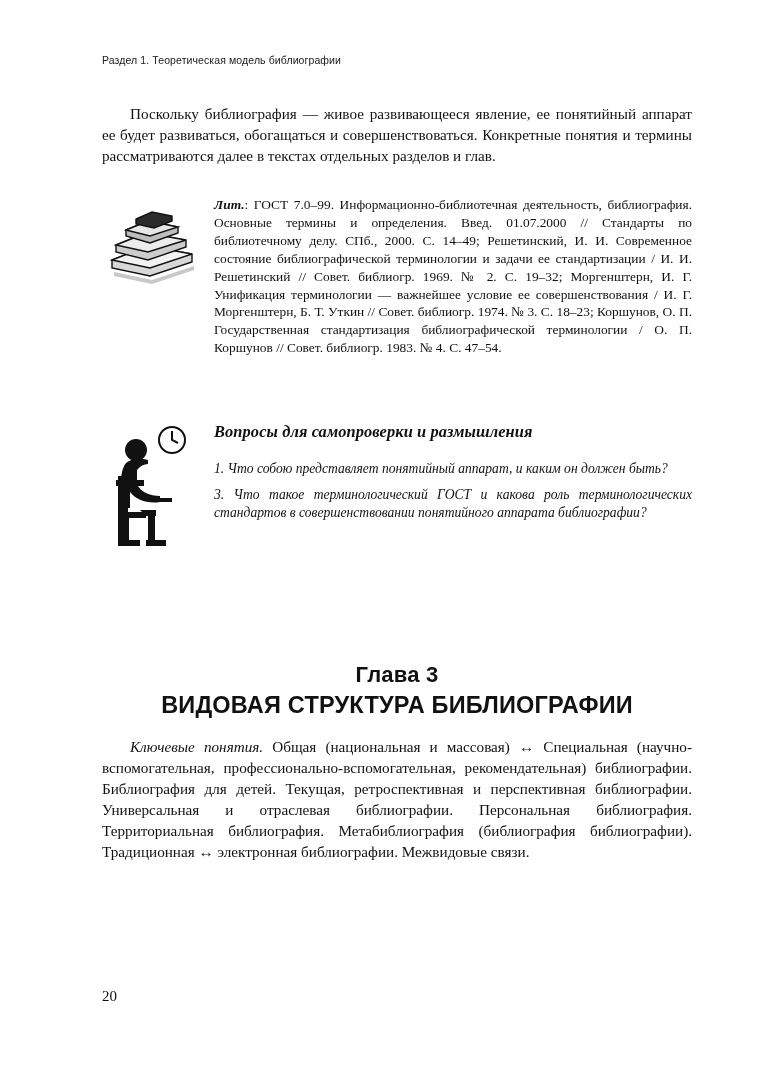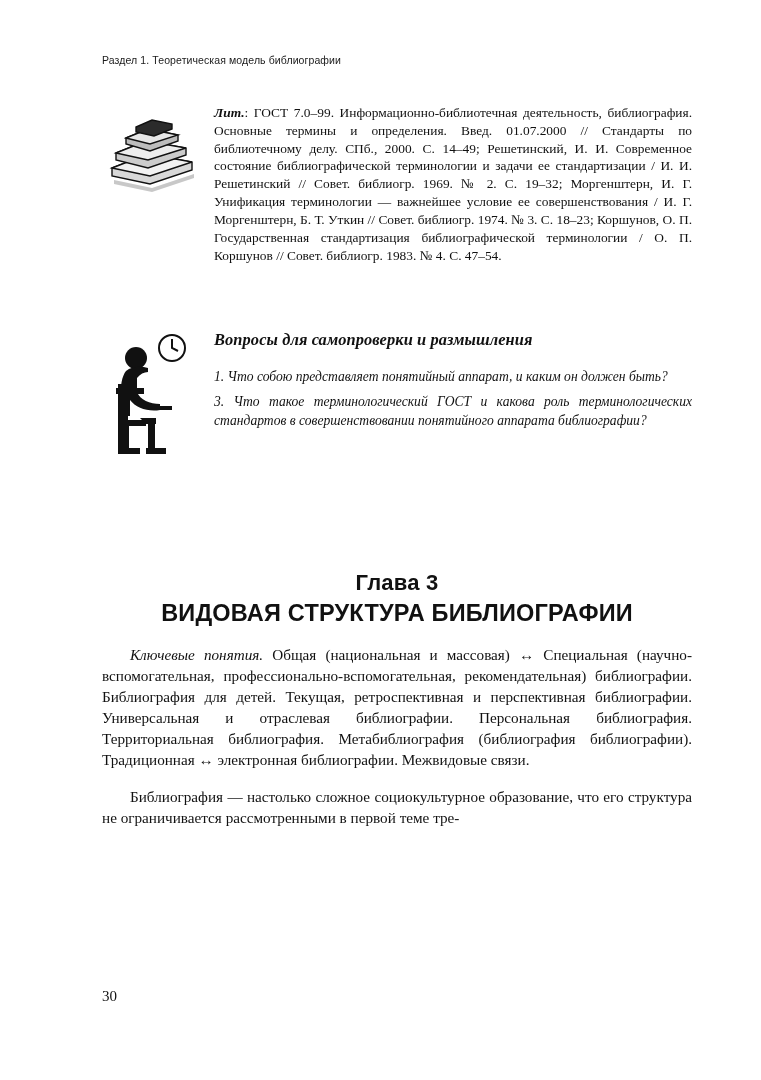--- a/index.html
+++ b/index.html
@@ -149,20 +149,21 @@
   }
 </style>
 </head>
 <body>
 
 <div class="page">
   <div class="content">
 
     <div class="running-head">Раздел 1. Теоретическая модель библиографии</div>
 
+    <p class="body-par">Поскольку библиография — живое развивающееся явление, ее понятийный аппарат ее будет развиваться, обогащаться и совершенствоваться. Конкретные понятия и термины рассматриваются далее в текстах отдельных разделов и глав.</p>
 
     <div class="lit-block">
       <div class="lit-icon">
         <svg width="100" height="92" viewBox="0 0 100 92" xmlns="http://www.w3.org/2000/svg">
           <g fill="none" stroke="#111" stroke-width="1.4">
             <path d="M10 66 L10 58 L46 44 L90 52 L90 60 L48 74 Z" fill="#d8d8d8"></path>
             <path d="M10 58 L46 44 L90 52 L48 66 Z" fill="#f2f2f2"></path>
             <path d="M14 50 L14 43 L44 31 L84 38 L84 45 L46 58 Z" fill="#cccccc"></path>
             <path d="M14 43 L44 31 L84 38 L46 50 Z" fill="#ededed"></path>
             <path d="M24 34 L24 28 L46 19 L76 25 L76 31 L48 41 Z" fill="#bdbdbd"></path>
@@ -206,17 +207,16 @@
         <p class="q-item">1. Что собою представляет понятийный аппарат, и каким он должен быть?</p>
         <p class="q-item">3. Что такое терминологический ГОСТ и какова роль терминологических стандартов в совершенствовании понятийного аппарата библиографии?</p>
       </div>
     </div>
 
     <div class="chapter-num">Глава 3</div>
     <div class="chapter-title">ВИДОВАЯ СТРУКТУРА БИБЛИОГРАФИИ</div>
 
     <p class="keywords"><span class="kw-lead">Ключевые понятия.</span><span> Общая (национальная и массовая) ↔ Специальная (научно-вспомогательная, профессионально-вспомогательная, рекомендательная) библиографии. Библиография для детей. Текущая, ретроспективная и перспективная библиографии. Универсальная и отраслевая библиографии. Персональная библиография. Территориальная библиография. Метабиблиография (библиография библиографии). Традиционная ↔ электронная библиографии. Межвидовые связи.</span></p>
 
-    <p class="after-section">Библиография — настолько сложное социокультурное образование, что его структура не ограничивается рассмотренными в первой теме тре-</p>
 
   </div>
-  <div class="folio">30</div>
+  <div class="folio">20</div>
 </div>
 
 </body></html>

